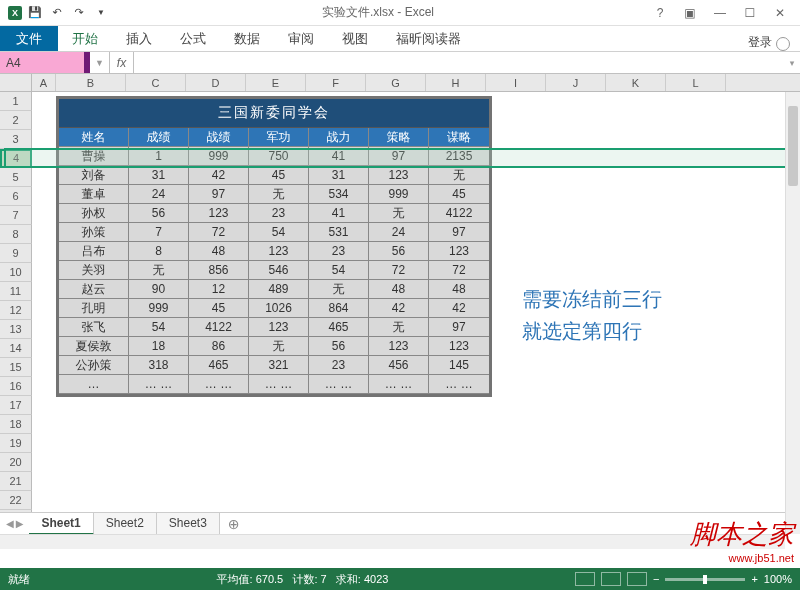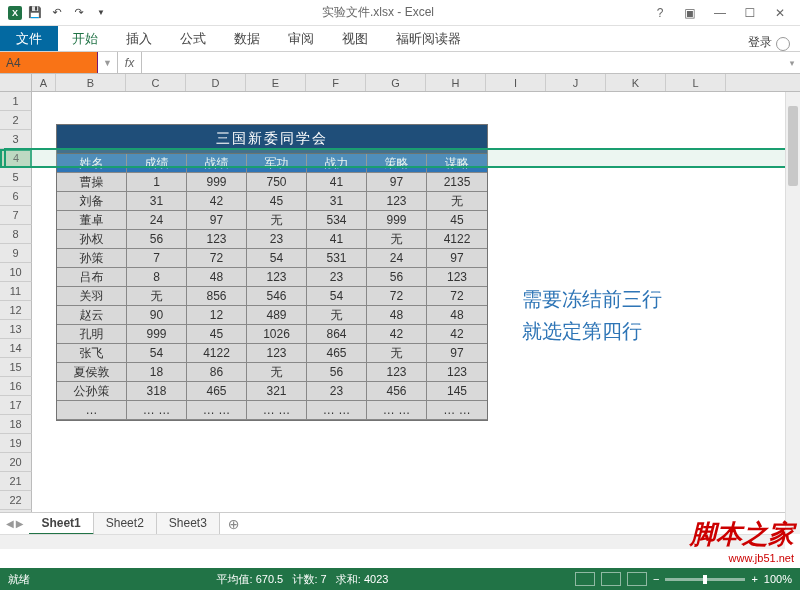--- a/index.html
+++ b/index.html
@@ -11,34 +11,34 @@
 .tb-title{flex:1;text-align:center;font-size:12px;color:#666}
 .tb-right{display:flex;align-items:center;gap:2px;padding-right:6px}
 .wc{width:28px;height:22px;display:flex;align-items:center;justify-content:center;font-size:12px;color:#666}
 .ribbon-tabs{height:26px;background:#fff;display:flex;align-items:stretch;border-bottom:1px solid #d0d0d0}
 .tab-file{background:#0369a1;color:#fff;padding:0 16px;display:flex;align-items:center;font-size:13px}
 .tab{padding:0 14px;display:flex;align-items:center;font-size:13px;color:#444}
 .tab.active{color:#217346}
 .ribbon-right{margin-left:auto;display:flex;align-items:flex-end;padding-right:10px;font-size:12px;color:#444}
 .face{width:14px;height:14px;border:1px solid #999;border-radius:50%;margin-left:4px}
 .formula-bar{height:22px;background:#fff;display:flex;align-items:stretch;border-bottom:1px solid #c0c0c0}
-.name-box{width:98px;border-right:1px solid #701a75;padding:0 6px;display:flex;align-items:center;font-size:12px;background:#f97316}
+.name-box{width:90px;border-right:6px solid #701a75;padding:0 6px;display:flex;align-items:center;font-size:12px;background:#f9a8d4}
 .fb-sep{width:20px;border-right:1px solid #c0c0c0;display:flex;align-items:center;justify-content:center;color:#999;font-size:9px}
 .fx-label{width:24px;display:flex;align-items:center;justify-content:center;font-style:italic;color:#666;border-right:1px solid #c0c0c0}
 .fx-input{flex:1;padding:0 6px;display:flex;align-items:center}
 .fb-end{width:16px;display:flex;align-items:center;justify-content:center;color:#999;font-size:9px}
 .grid-area{position:relative;height:475px;background:#fff;overflow:hidden}
 .col-headers{position:absolute;top:0;left:0;right:0;height:18px;background:#e8e8e8;display:flex;border-bottom:1px solid #bbb}
 .corner{width:32px;background:#e8e8e8;border-right:1px solid #bbb}
 .ch{text-align:center;font-size:11px;color:#555;border-right:1px solid #ccc;line-height:18px}
 .row-headers{position:absolute;top:18px;left:0;width:32px;background:#e8e8e8}
 .rh{height:19px;text-align:center;font-size:11px;color:#555;border-bottom:1px solid #ccc;border-right:1px solid #bbb;line-height:19px}
 .rh.sel{background:#c0d8c0;border:2px solid #1a9e70;line-height:15px}
 .cells{position:absolute;top:18px;left:32px;right:15px;bottom:15px}
-.data-table{position:absolute;left:24px;top:32px;border:1px solid #737373}
+.data-table{position:absolute;left:24px;top:4px;border:3px solid #737373}
 .dt-title{background:#1f4e79;color:#fff;text-align:center;font-size:14px;padding:5px 0;letter-spacing:2px;border-bottom:1px solid #555}
 .dt-row{display:flex}
 .dt-head .dt-cell{background:#2e75b6;color:#fff;font-weight:normal;font-size:12px}
 .dt-cell{width:60px;height:19px;border-right:1px solid #888;border-bottom:1px solid #888;text-align:center;font-size:12px;line-height:19px;background:#d9d9d9;color:#333}
 .dt-cell:first-child{width:70px}
 .dt-cell:last-child{border-right:none}
 .sel-row{position:absolute;top:56px;left:-28px;right:-5px;height:20px;border:2px solid #1a9e70;background:rgba(180,220,200,0.25);pointer-events:none}
 .anno{position:absolute;left:490px;top:191px;color:#2e75b6;font-size:20px;line-height:32px}
 .vscroll{position:absolute;right:0;top:18px;bottom:15px;width:15px;background:#f0f0f0;border-left:1px solid #ddd}
 .vthumb{position:absolute;top:14px;left:2px;right:2px;height:80px;background:#c8c8c8;border-radius:2px}
@@ -49,21 +49,21 @@
 .sheet-tab.active{background:#fff;border-bottom:2px solid #217346;font-weight:bold}
 .sh-add{padding:0 8px;color:#888;font-size:14px}
 .statusbar{position:absolute;bottom:0;left:0;right:0;height:22px;background:#217346;color:#fff;display:flex;align-items:center;font-size:11px;padding:0 8px}
 .sb-left{flex:0 0 auto}
 .sb-mid{flex:1;text-align:center}
 .sb-right{display:flex;align-items:center;gap:6px}
 .view-btn{width:20px;height:14px;border:1px solid rgba(255,255,255,0.5);display:inline-block}
 .zoom-slider{width:80px;height:3px;background:rgba(255,255,255,0.5);position:relative}
 .zoom-thumb{position:absolute;left:38px;top:-3px;width:4px;height:9px;background:#fff}
 .watermark{position:absolute;right:6px;bottom:26px;text-align:right;pointer-events:none}
-.wm1{color:#c00;font-size:26px;font-weight:bold;font-style:italic;font-family:"STKaiti","KaiTi",serif}
+.wm1{color:#c00;font-size:26px;font-weight:normal;font-style:italic;font-family:"STKaiti","KaiTi",serif}
 .wm2{color:#c00;font-size:11px}
 </style>
 </head>
 <body>
 
 <div class="titlebar">
   <div class="tb-left">
     <div class="excel-icon">X</div>
     <div class="tb-btn">💾</div>
     <div class="tb-btn">↶</div>

